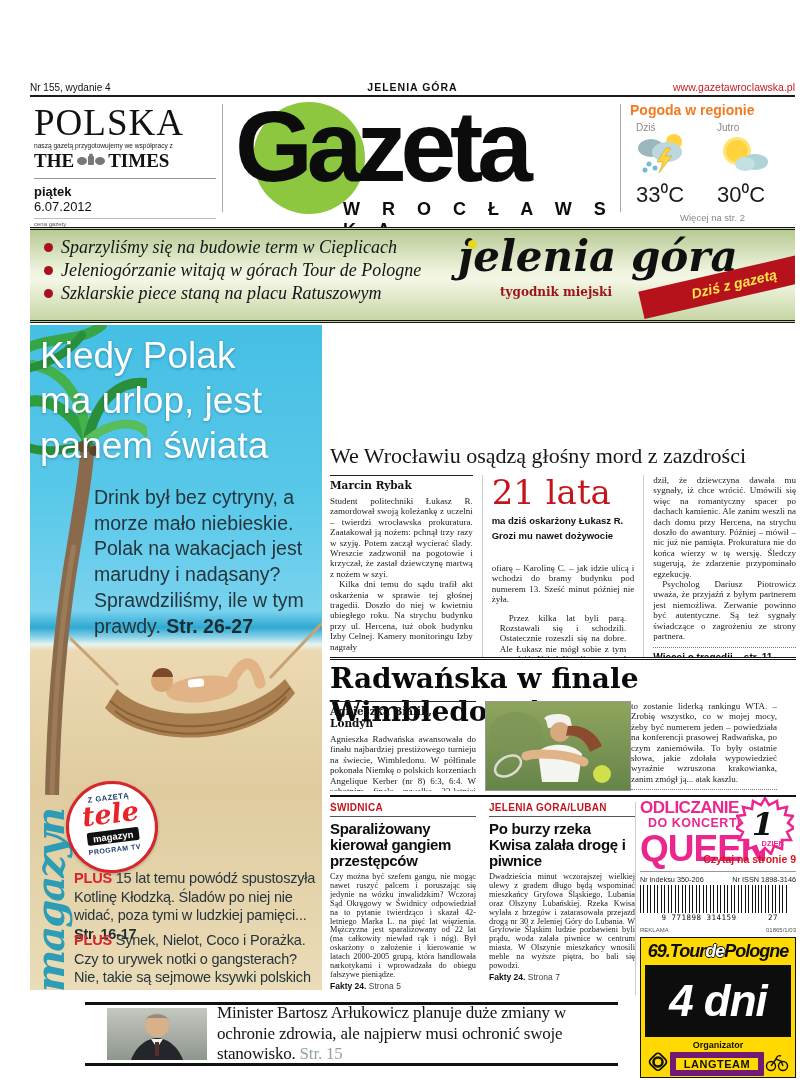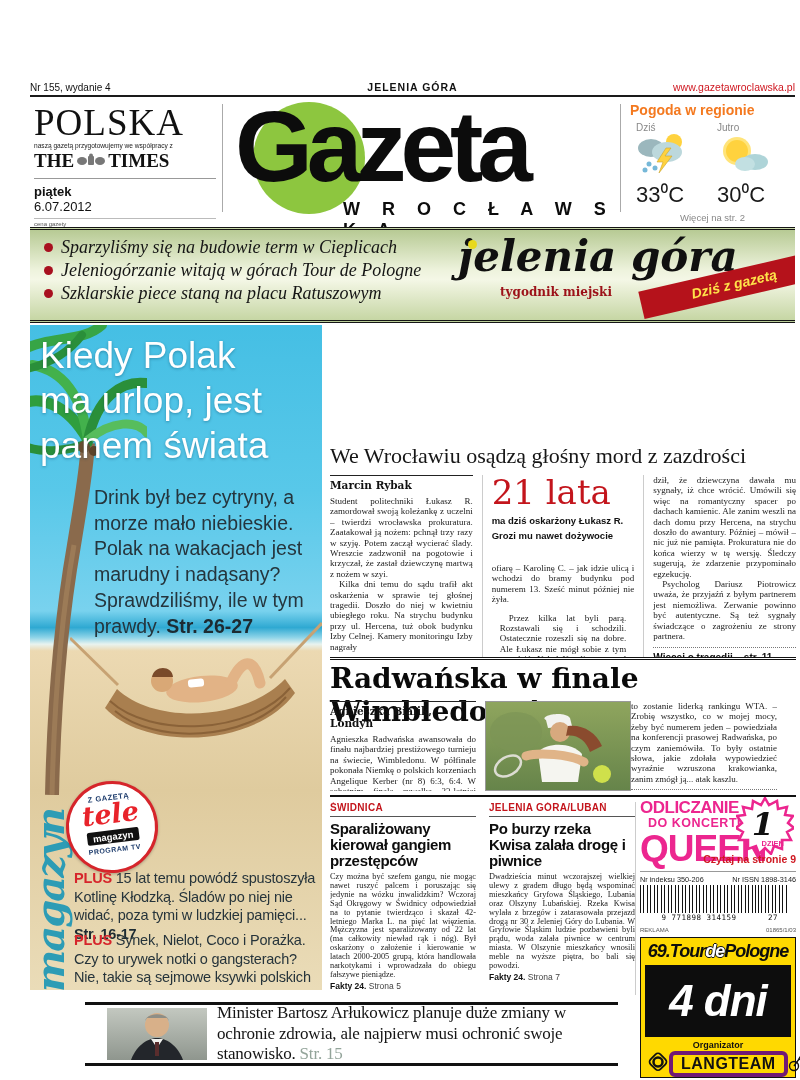--- a/index.html
+++ b/index.html
@@ -122,21 +122,21 @@
   #bc-main{width:118px;} #bc-side{width:30px;}
   .bc-digits{font-family:"DejaVu Sans Mono",monospace;font-size:7.5px;text-align:center;letter-spacing:.5px;}
   #reklama{left:0;top:128px;width:156px;display:flex;justify-content:space-between;font-size:6px;color:#555;}
   #ad{left:0;top:138px;width:156px;height:141px;background:#ffd900;border:1.5px solid #111;box-sizing:border-box;text-align:center;}
   #ad-title{font-weight:bold;font-style:italic;font-size:18px;letter-spacing:-1px;margin-top:3px;color:#0d0d0d;}
   #ad-title .de{color:#fff;text-shadow:-1px 0 #111,1px 0 #111,0 -1px #111,0 1px #111;}
   #ad-black{background:#0d0d0d;height:72px;margin:3px 4px;display:flex;align-items:center;justify-content:center;}
   #ad-big{color:#fff;font-weight:bold;font-style:italic;font-size:44px;letter-spacing:-1px;}
   #ad-org-label{font-weight:bold;font-size:9px;color:#111;}
   #ad-org-row{display:flex;align-items:center;justify-content:space-between;padding:1px 6px 0;}
-  #langteam{border:4px solid #701a75;border-radius:6px;padding:0 8px;font-weight:bold;font-size:16px;letter-spacing:.5px;color:#111;}
+  #langteam{border:6px solid #701a75;border-radius:1px;padding:0 8px;font-weight:bold;font-size:11px;letter-spacing:.5px;color:#111;}
 
   
   #bottombar{top:1002px;left:85px;width:533px;height:58px;border-top:3px solid #111;border-bottom:3px solid #111;
              display:flex;align-items:center;background:#fff;}
   #minister-photo{width:100px;height:52px;margin-left:22px;flex:0 0 auto;}
   #bottom-text{font-family:"Liberation Serif",serif;font-size:17px;line-height:1.2;color:#141414;padding:0 6px 0 10px;letter-spacing:-.2px;}
   #bottom-text .pg{color:#93a49a;}
 </style>
 </head>
 <body>

